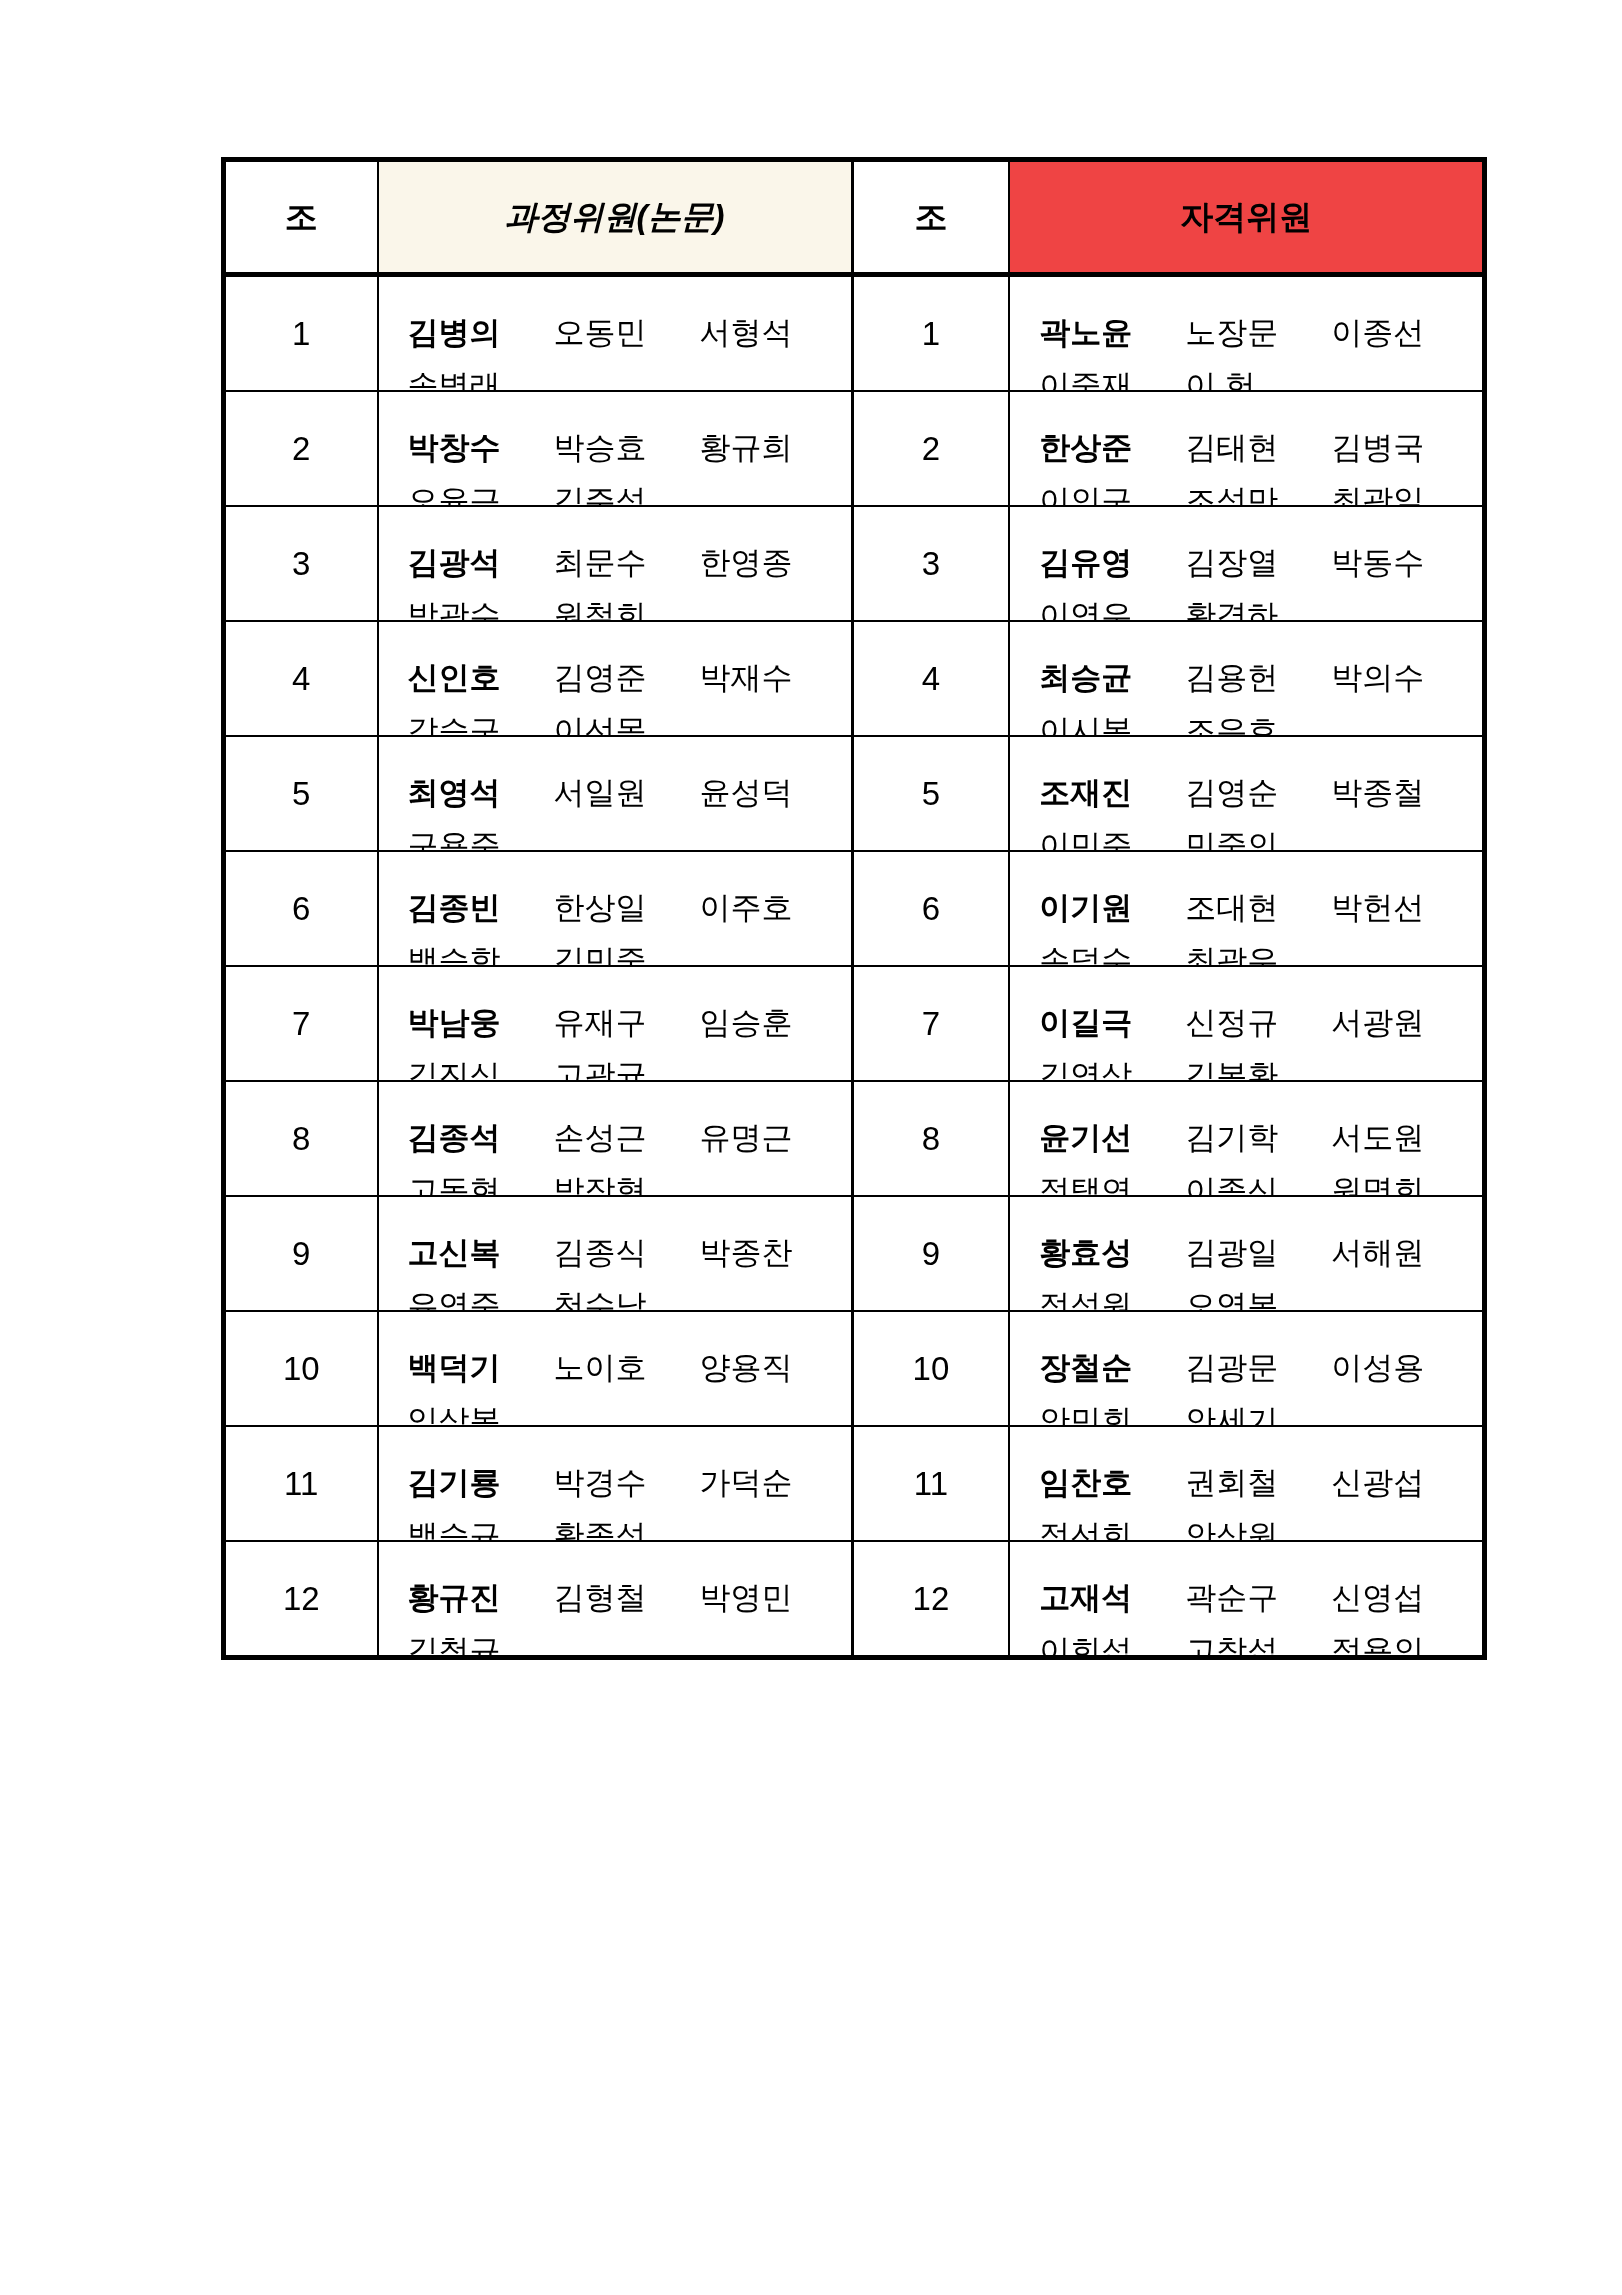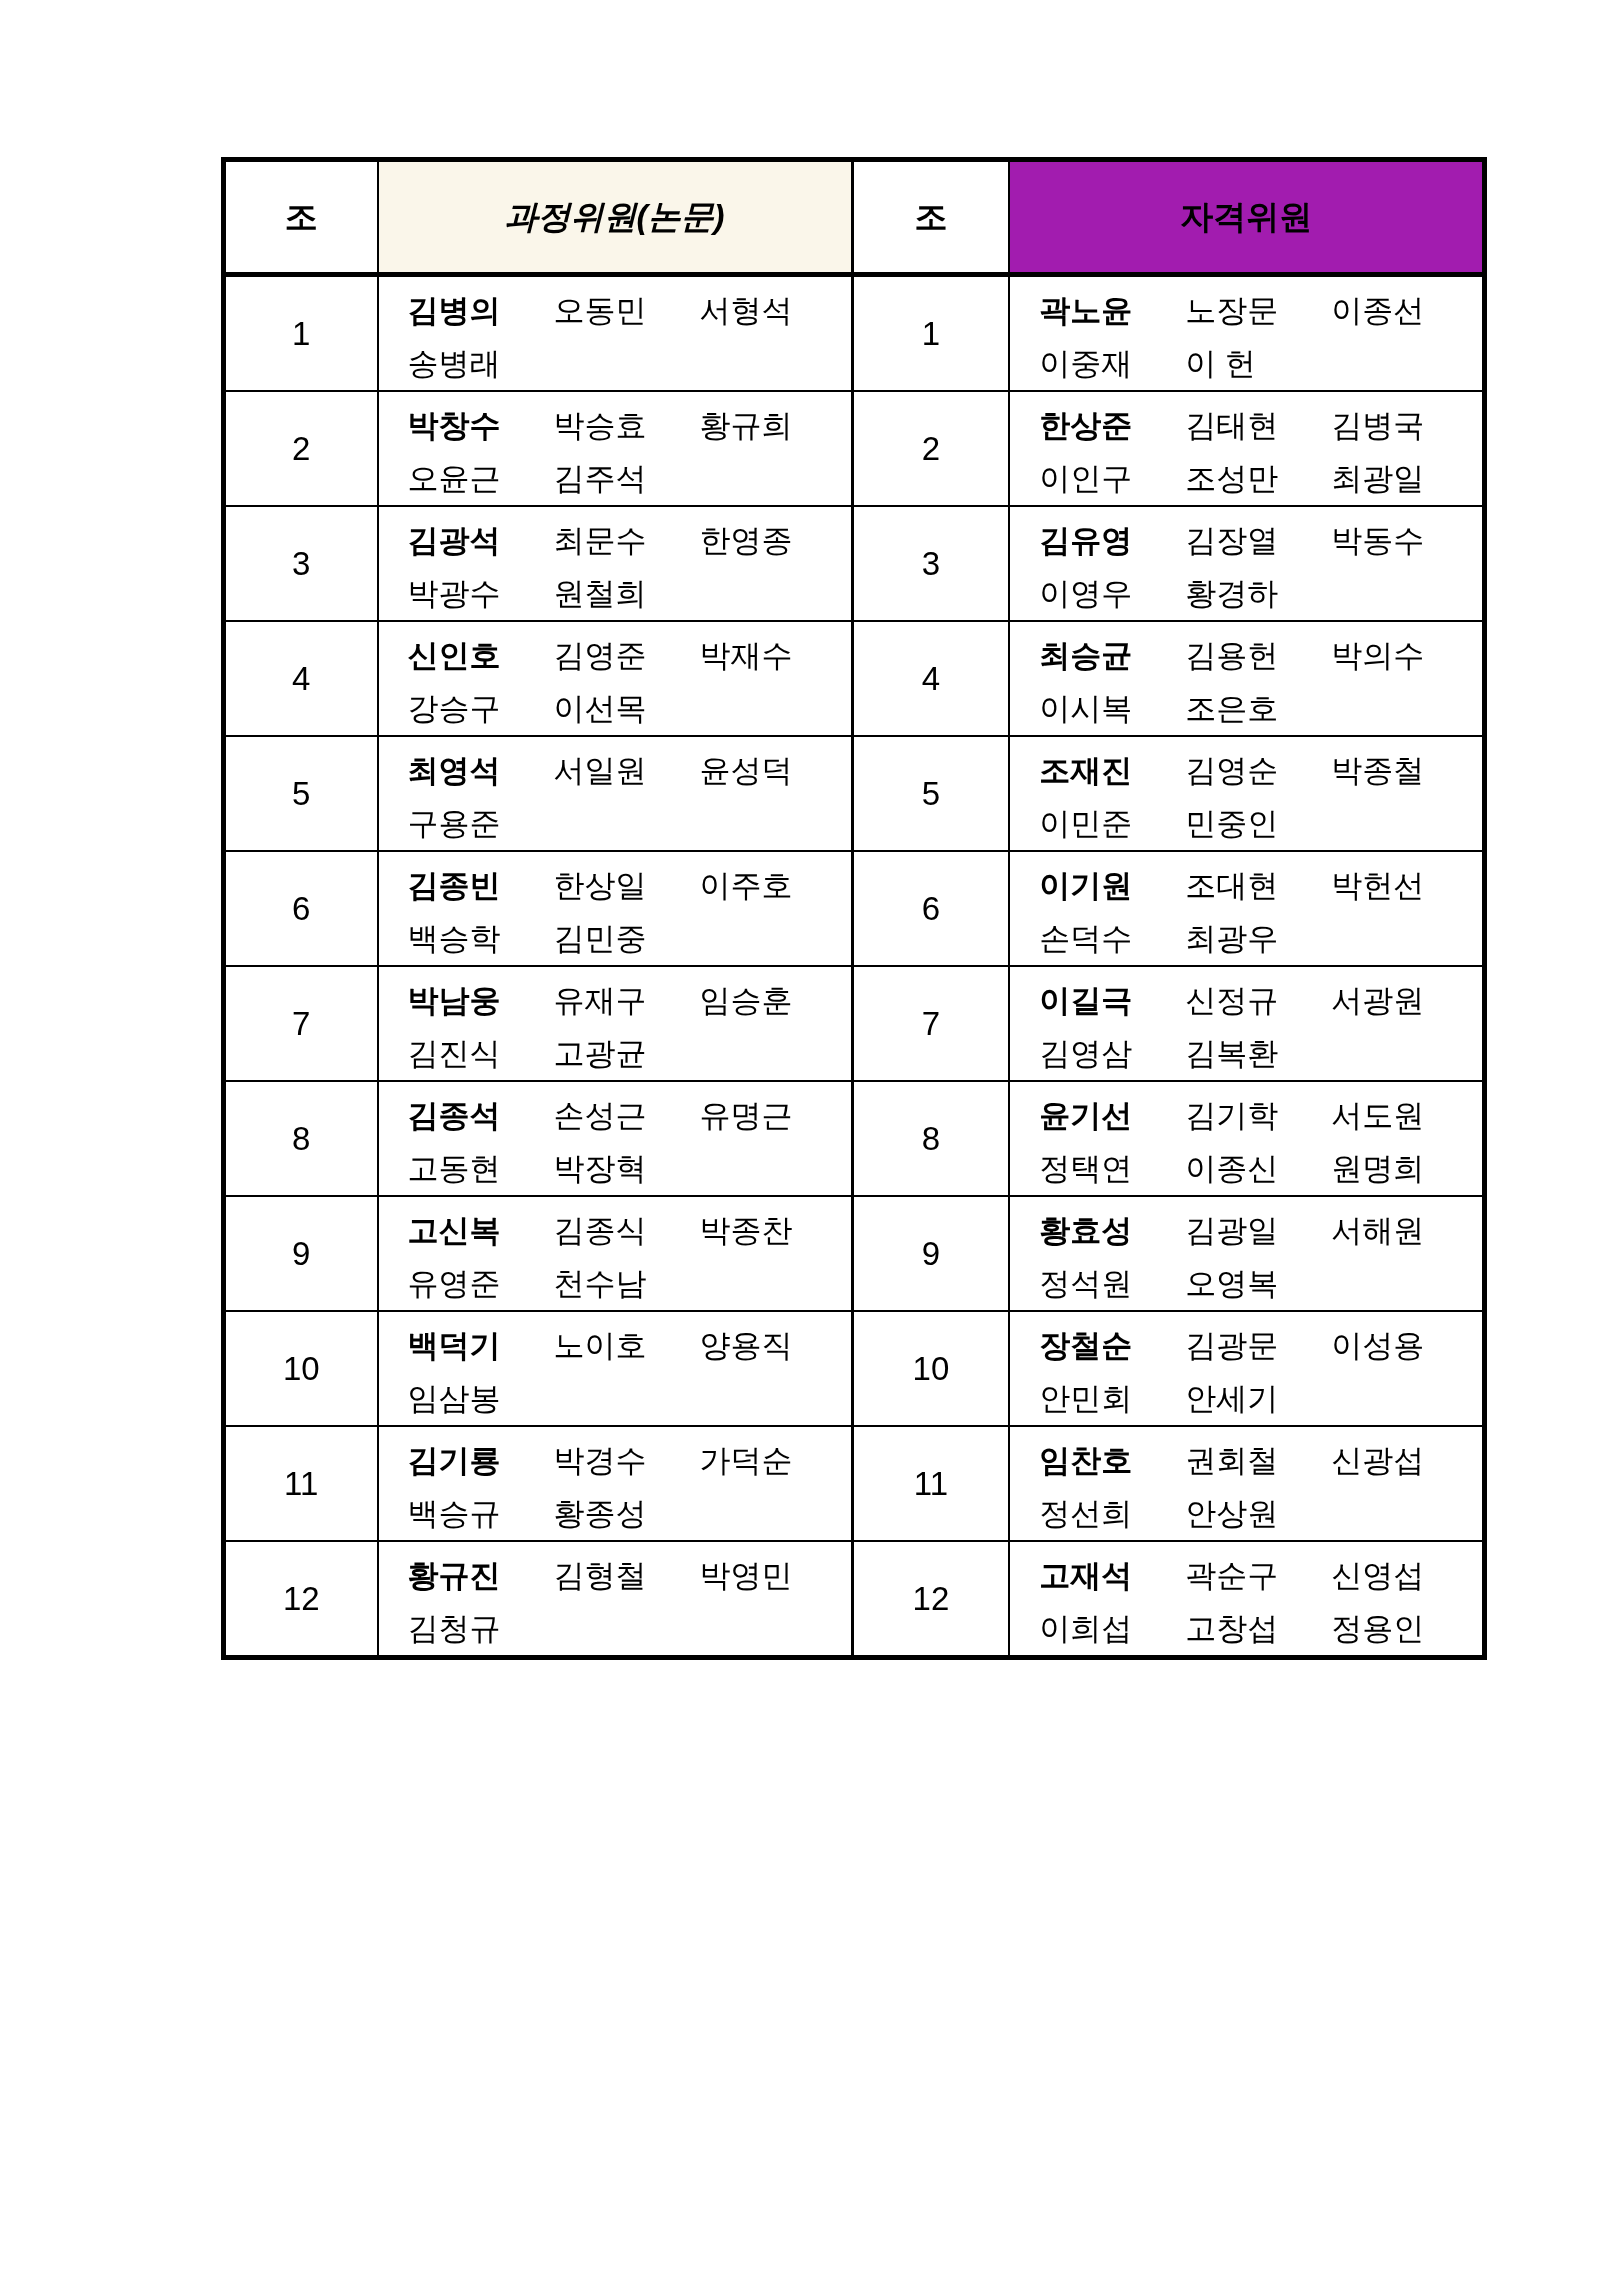--- a/index.html
+++ b/index.html
@@ -50,20 +50,22 @@
   .names {
     height: 113px;
     padding: 18.3px 5.2px 9.2px 29px;
     display: flex;
     flex-direction: column;
     justify-content: space-between;
   }
   .name-line {
     display: flex;
     height: 33px;
+    align-items: center;
+    margin-top: 22px;
   }
   .name {
     width: 146px;
     font-size: 31px;
     line-height: 1;
     white-space: nowrap;
   }
   .name.lead { font-weight: 700; }
 </style>
 </head>
@@ -75,21 +77,21 @@
       <col class="c-group-l">
       <col class="c-names-l">
       <col class="c-group-r">
       <col class="c-names-r">
     </colgroup>
     <thead>
       <tr>
         <th>조</th>
         <th id="hdr-course" style="background: rgb(250, 246, 234); font-style: italic;">과정위원(논문)</th>
         <th class="mid">조</th>
-        <th id="hdr-qual" style="background: #a21caf;">자격위원</th>
+        <th id="hdr-qual" style="background: #ef4444;">자격위원</th>
       </tr>
     </thead>
     <tbody id="rows">
         <tr>
           <td class="group-cell">1</td>
           <td class="names-cell">
             <div class="names">
               <div class="name-line">
                 <span class="name lead">김병의</span>
                 <span class="name">오동민</span>

